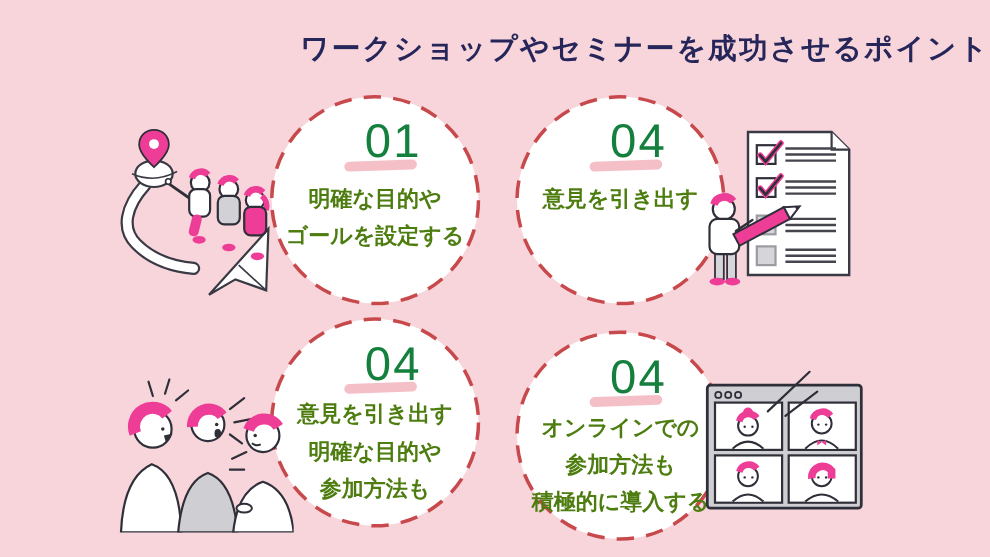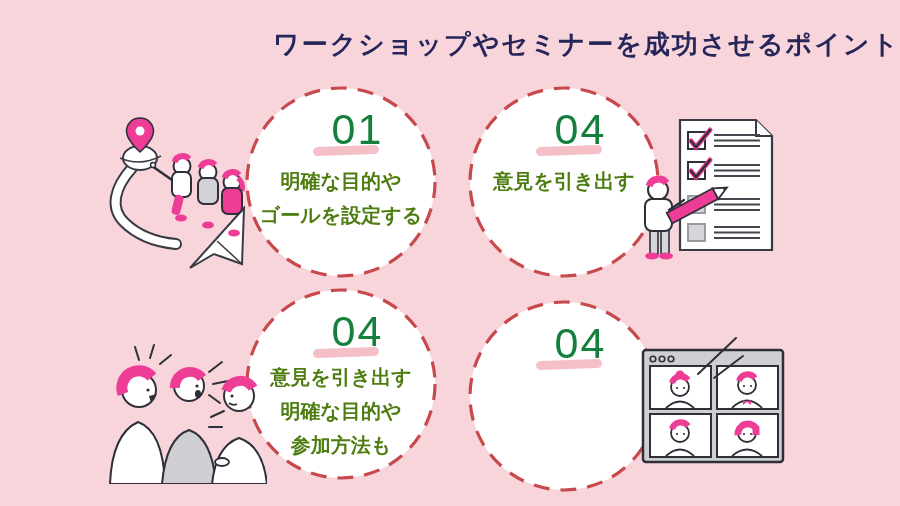--- a/index.html
+++ b/index.html
@@ -68,20 +68,25 @@
     </div>
   </div>
 
   <div class="point" style="left:468px;top:300px;">
     <svg class="ring" viewBox="0 0 192 192">
       <circle cx="96" cy="96" r="94" fill="#ffffff" stroke="#c8494c" stroke-width="3.2" stroke-dasharray="16 11"></circle>
     </svg>
     <div class="content">
       <div class="num">04</div>
       <div class="hl"></div>
+      <div class="txt three">
+        <div>オンラインでの</div>
+        <div>参加方法も</div>
+        <div>積極的に導入する</div>
+      </div>
     </div>
   </div>
 
   <svg class="illus" style="left:96px;top:106px;" width="170" height="165" viewBox="0 0 170 165">
     <g>
       <path d="M36,62 C18,82 14,102 28,116 C40,128 58,136 80,138" fill="none" stroke="#3a3a45" stroke-width="12" stroke-linecap="round"></path>
       <path d="M36,62 C18,82 14,102 28,116 C40,128 58,136 80,138" fill="none" stroke="#ffffff" stroke-width="8" stroke-linecap="round"></path>
     </g>
     <g>
       <ellipse cx="44" cy="52" rx="17" ry="12" fill="#ffffff" stroke="#3a3a45" stroke-width="2"></ellipse>

